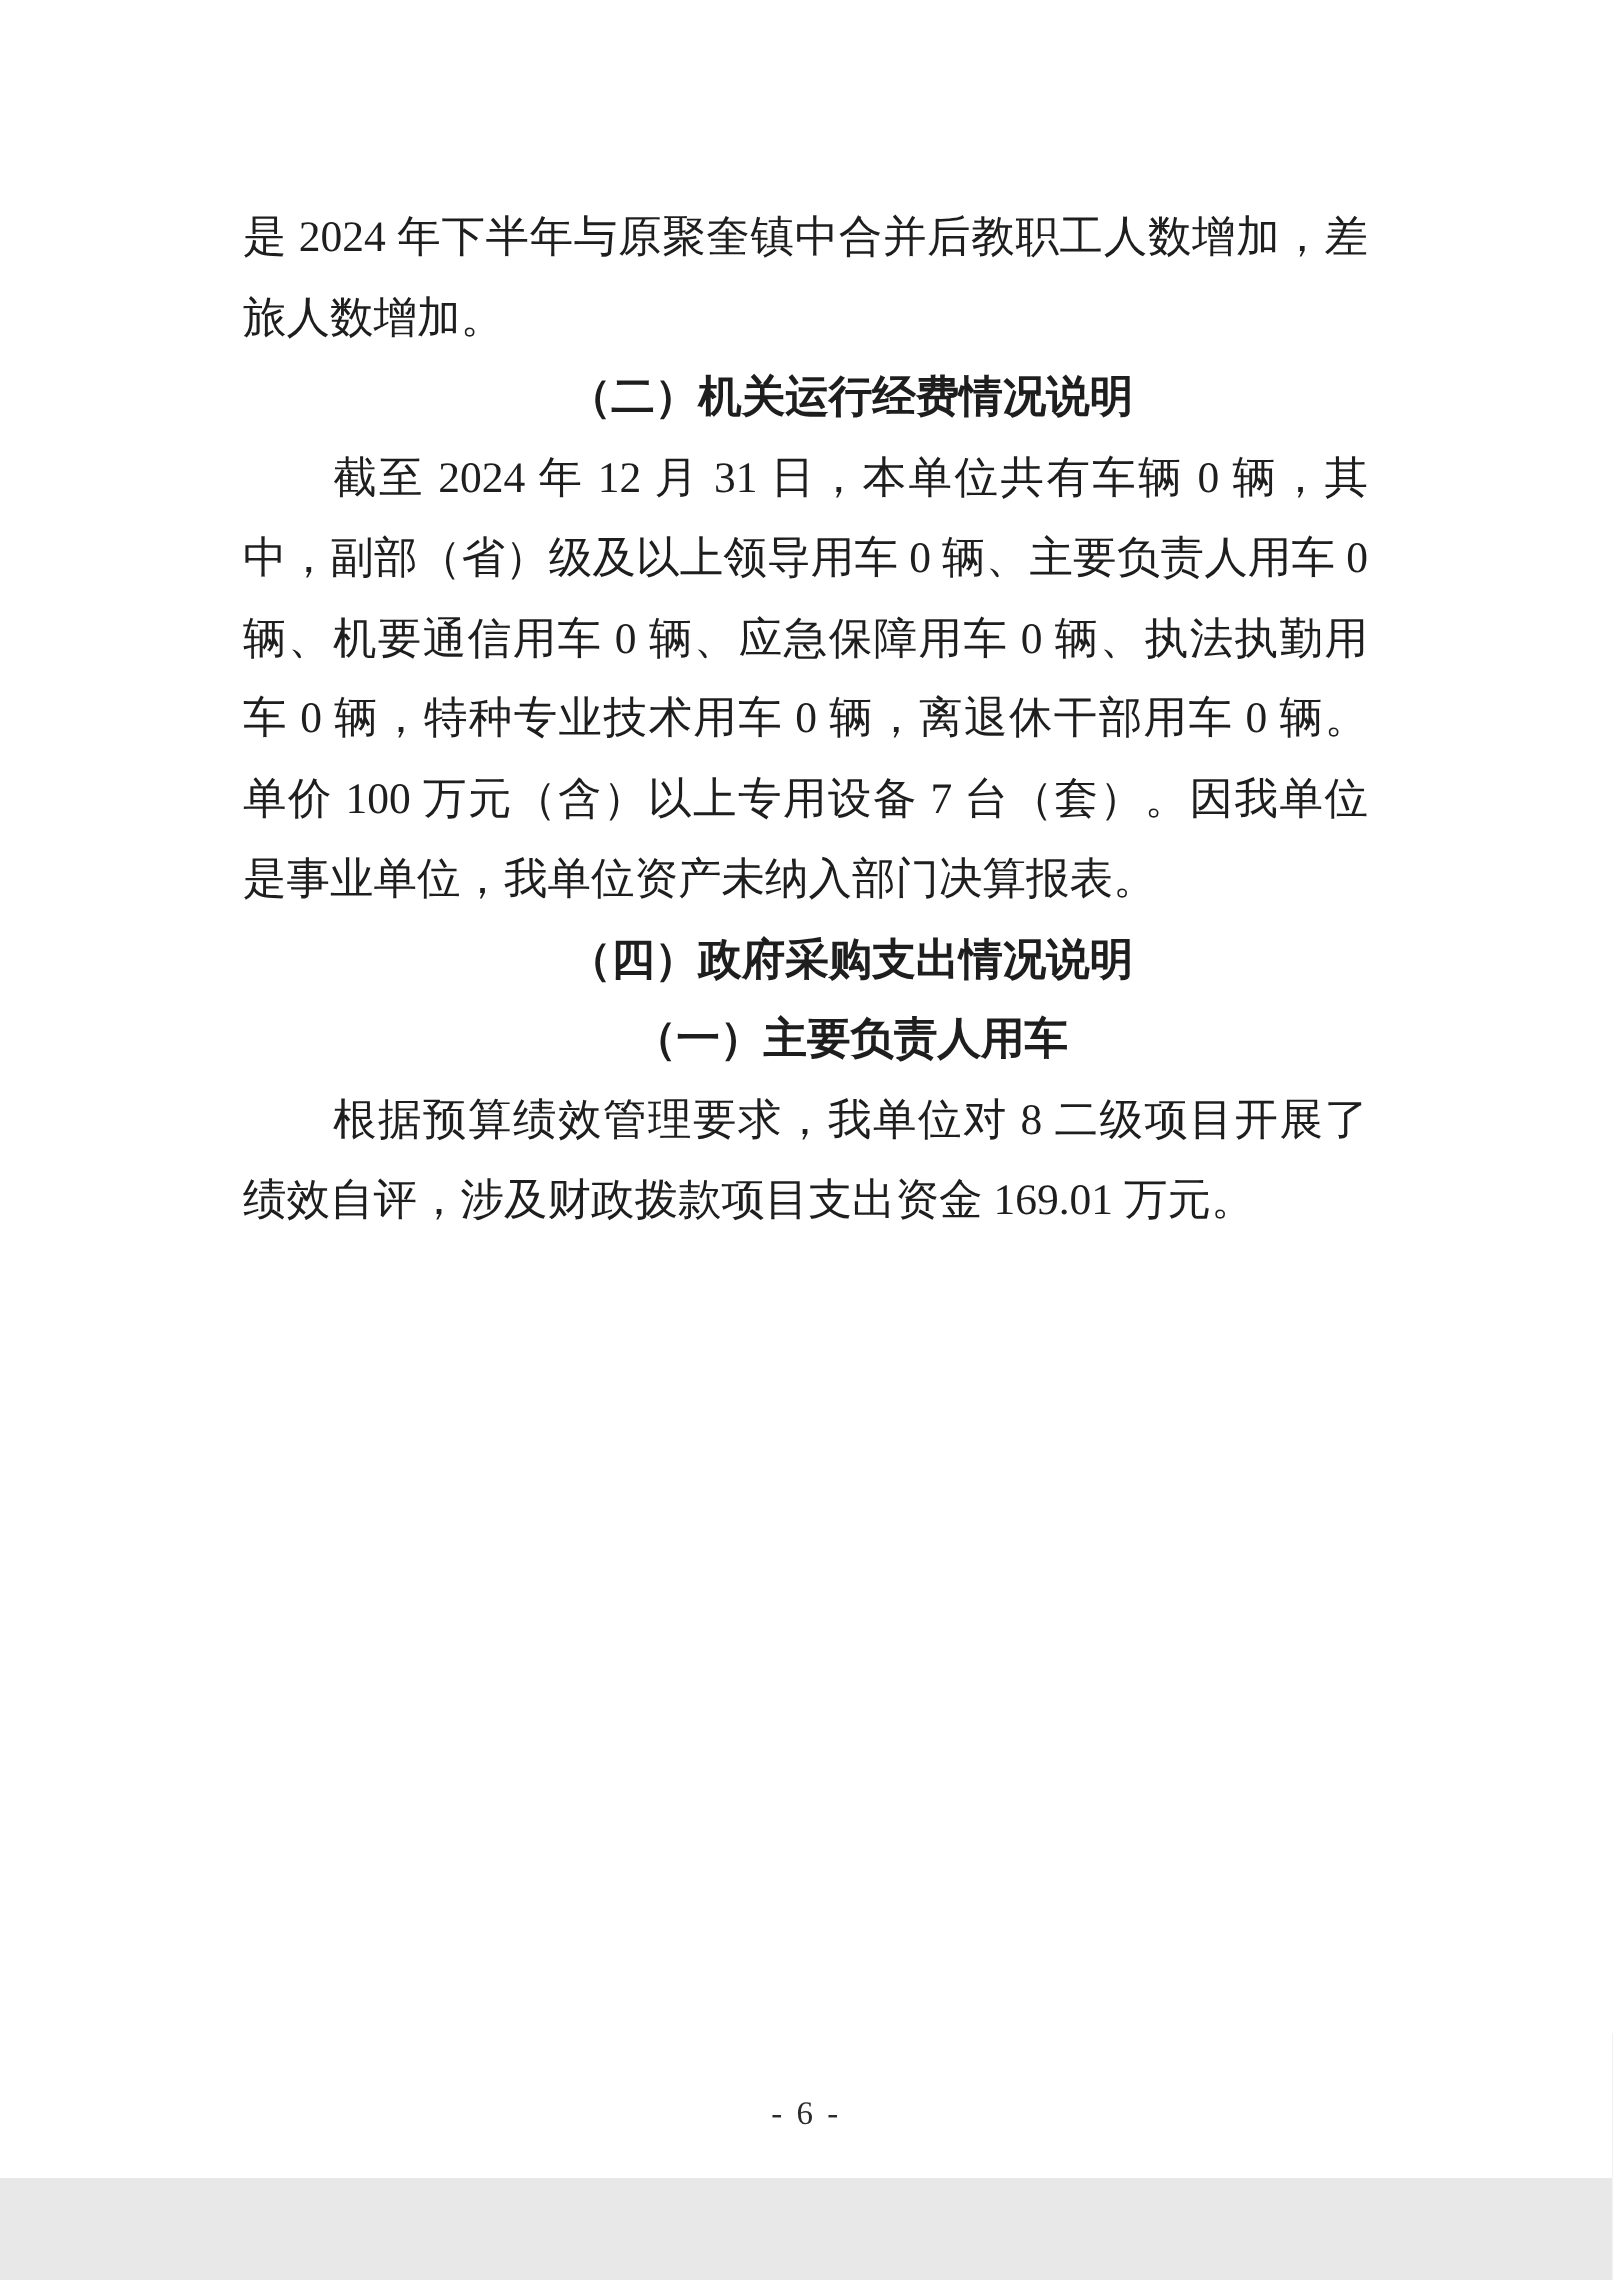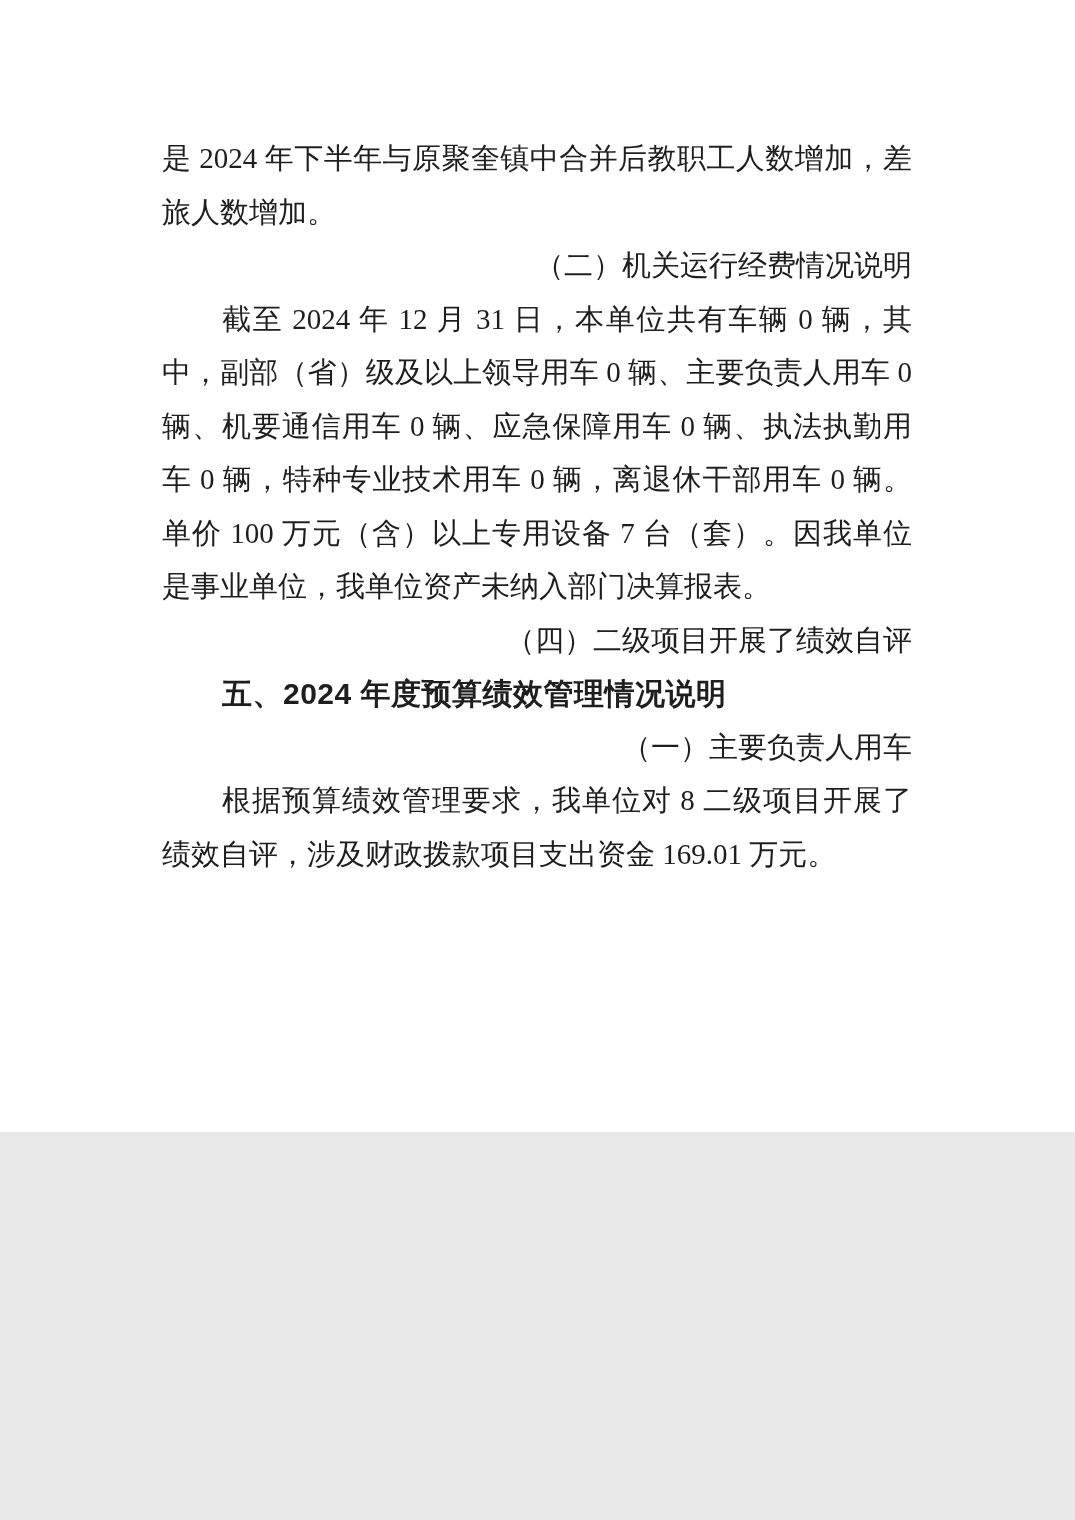--- a/index.html
+++ b/index.html
@@ -3,21 +3,21 @@
 <meta charset="utf-8">
 <style>
   html, body {
     margin: 0;
     padding: 0;
     background: #e8e8e8;
   }
   .page {
     position: relative;
     width: 1075px;
-    height: 1132px;
+    height: 1452px;
     margin: 0 auto;
     background: #ffffff;
     overflow: hidden;
     font-family: "Liberation Serif", "DejaVu Serif", serif;
   }
   .content {
     position: absolute;
     top: 132px;
     left: 162px;
     width: 750px;
@@ -28,22 +28,22 @@
     font-size: 29px;
     line-height: 53.5px;
     color: #1e1e1e;
     word-break: break-all;
   }
   .para.body {
     text-align: justify;
     text-justify: inter-ideograph;
   }
   .para.subheading {
-    font-weight: 400;
-    text-align: right;
+    font-weight: 700;
+    text-align: center;
     font-size: 29px;
   }
   .para.heading {
     font-family: "Liberation Sans", "DejaVu Sans", sans-serif;
     font-weight: 700;
     text-align: left;
     font-size: 30px;
     letter-spacing: 0.5px;
   }
   .footer {
@@ -60,21 +60,20 @@
 </style>
 </head>
 <body>
 
 <div class="page">
   <div class="content" id="document-body">
 
   <p class="para body" style="text-indent: 0px;">是 2024 年下半年与原聚奎镇中合并后教职工人数增加，差旅人数增加。</p>
       <p class="para subheading" style="text-indent: 60px;">（二）机关运行经费情况说明</p>
       <p class="para body" style="text-indent: 60px;">截至 2024 年 12 月 31 日，本单位共有车辆 0 辆，其中，副部（省）级及以上领导用车 0 辆、主要负责人用车 0 辆、机要通信用车 0 辆、应急保障用车 0 辆、执法执勤用车 0 辆，特种专业技术用车 0 辆，离退休干部用车 0 辆。单价 100 万元（含）以上专用设备 7 台（套）。因我单位是事业单位，我单位资产未纳入部门决算报表。</p>
-      <p class="para subheading" style="text-indent: 60px;">（四）二级项目开展了绩效自评</p>
-      <p class="para heading" style="text-indent: 60px;">五、2024 年度预算绩效管理情况说明</p>
+      <p class="para subheading" style="text-indent: 60px;">（四）政府采购支出情况说明</p>
       <p class="para subheading" style="text-indent: 60px;">（一）主要负责人用车</p>
       <p class="para body" style="text-indent: 60px;">根据预算绩效管理要求，我单位对 8 二级项目开展了绩效自评，涉及财政拨款项目支出资金 169.01 万元。</p>
     </div>
   <div class="footer">
     <span>- 6 -</span>
   </div>
 </div>
 
 </body></html>

